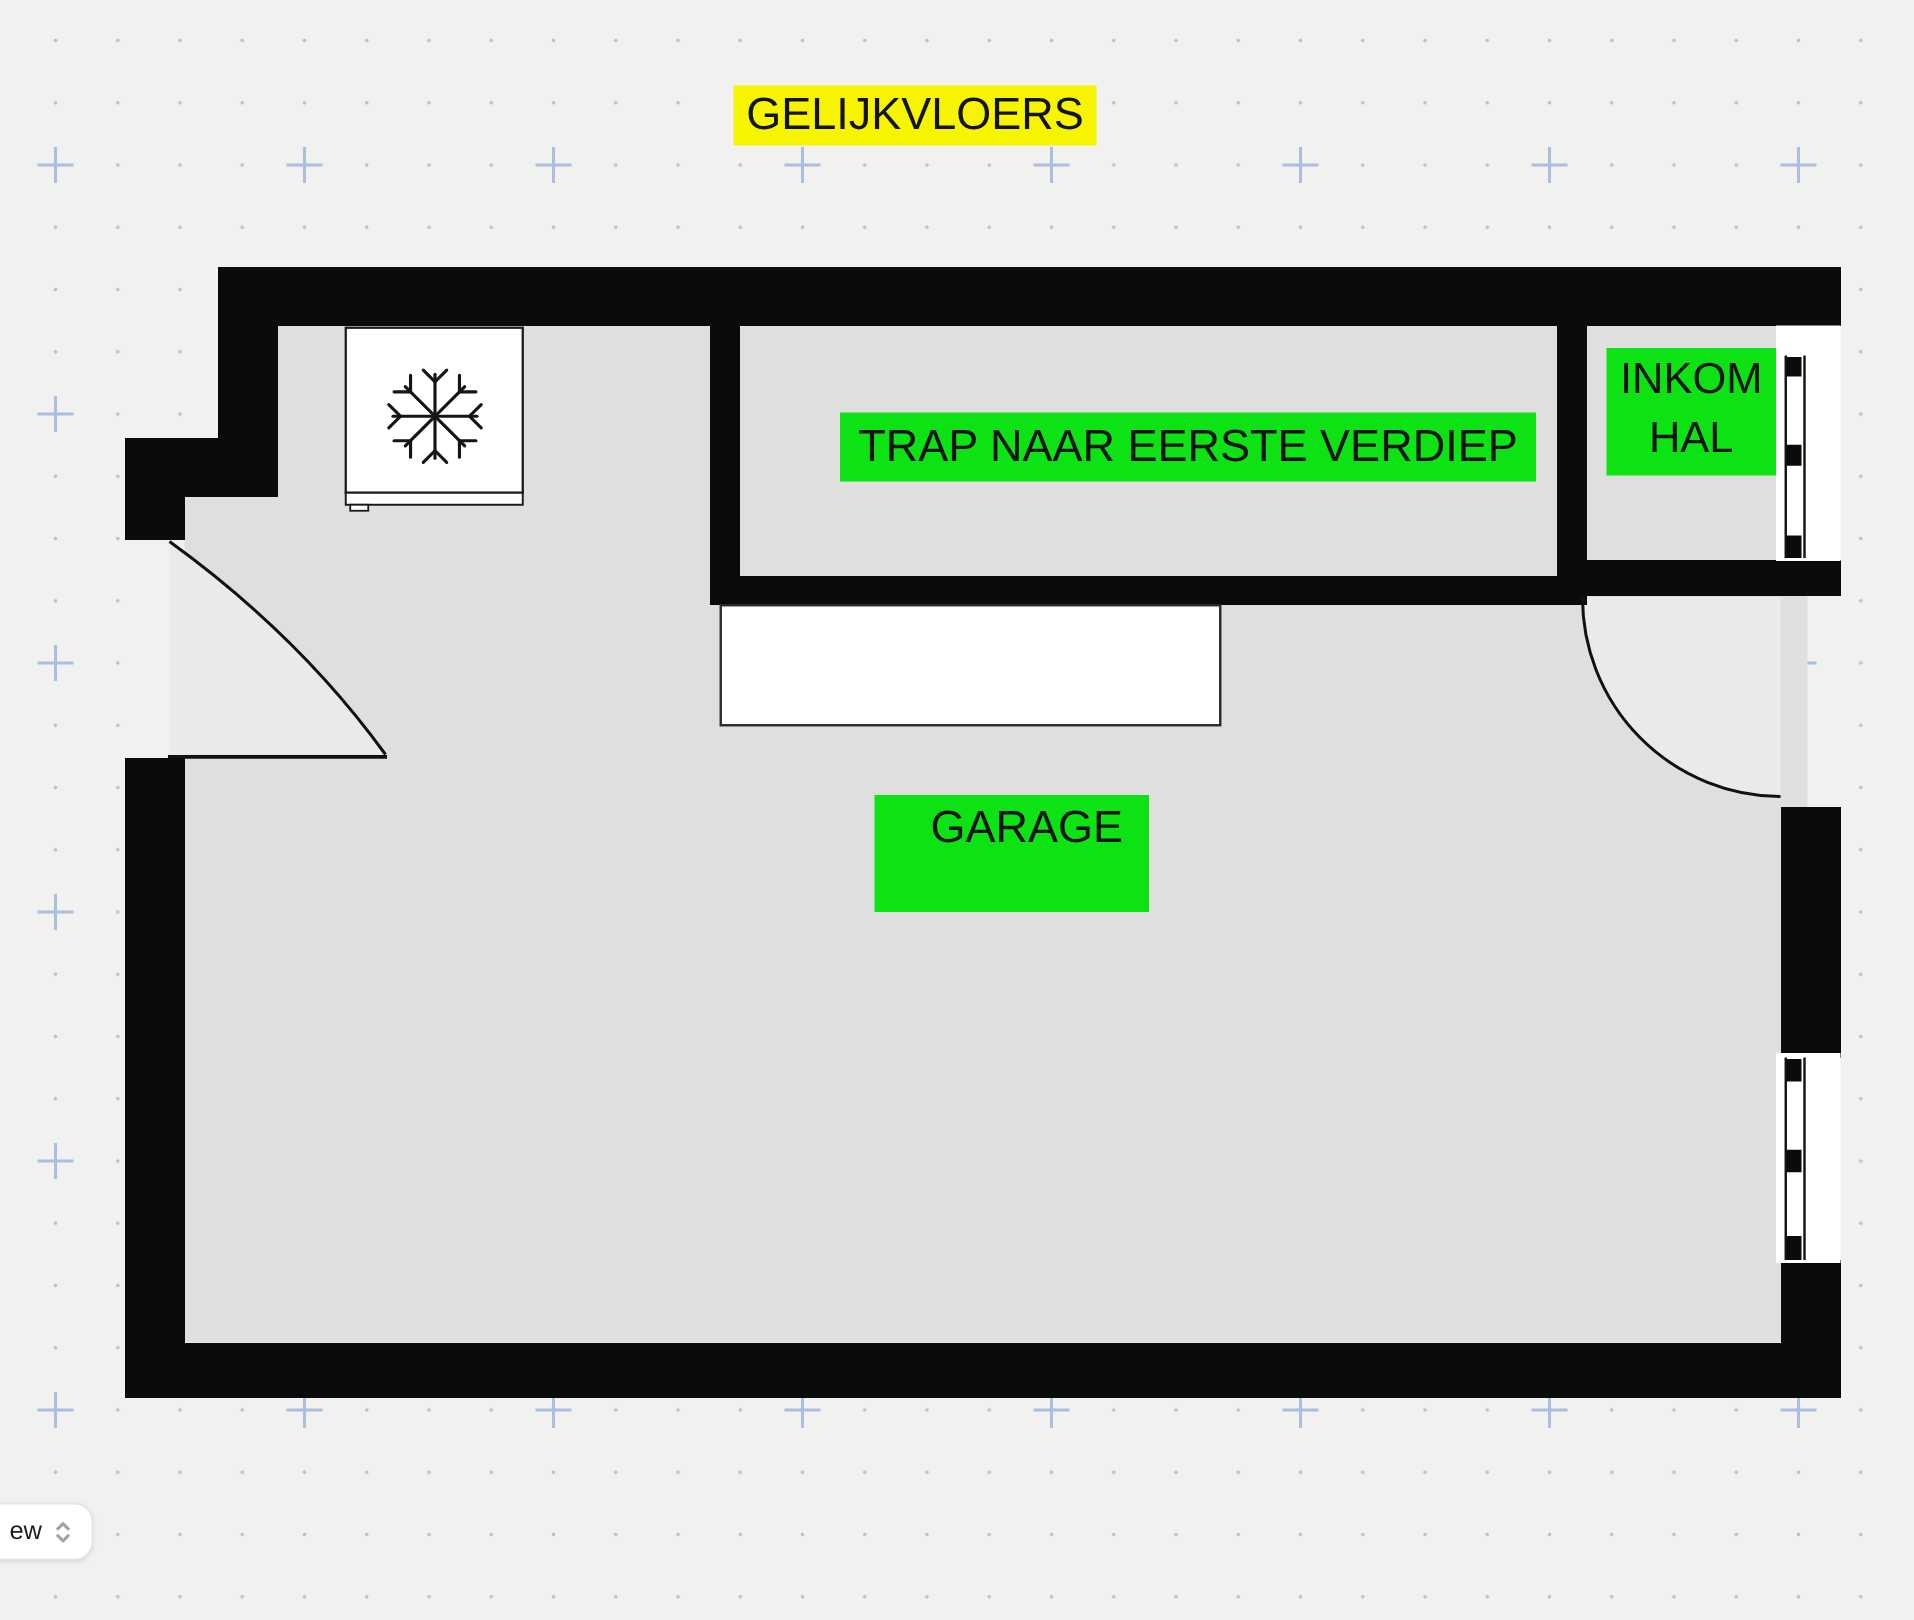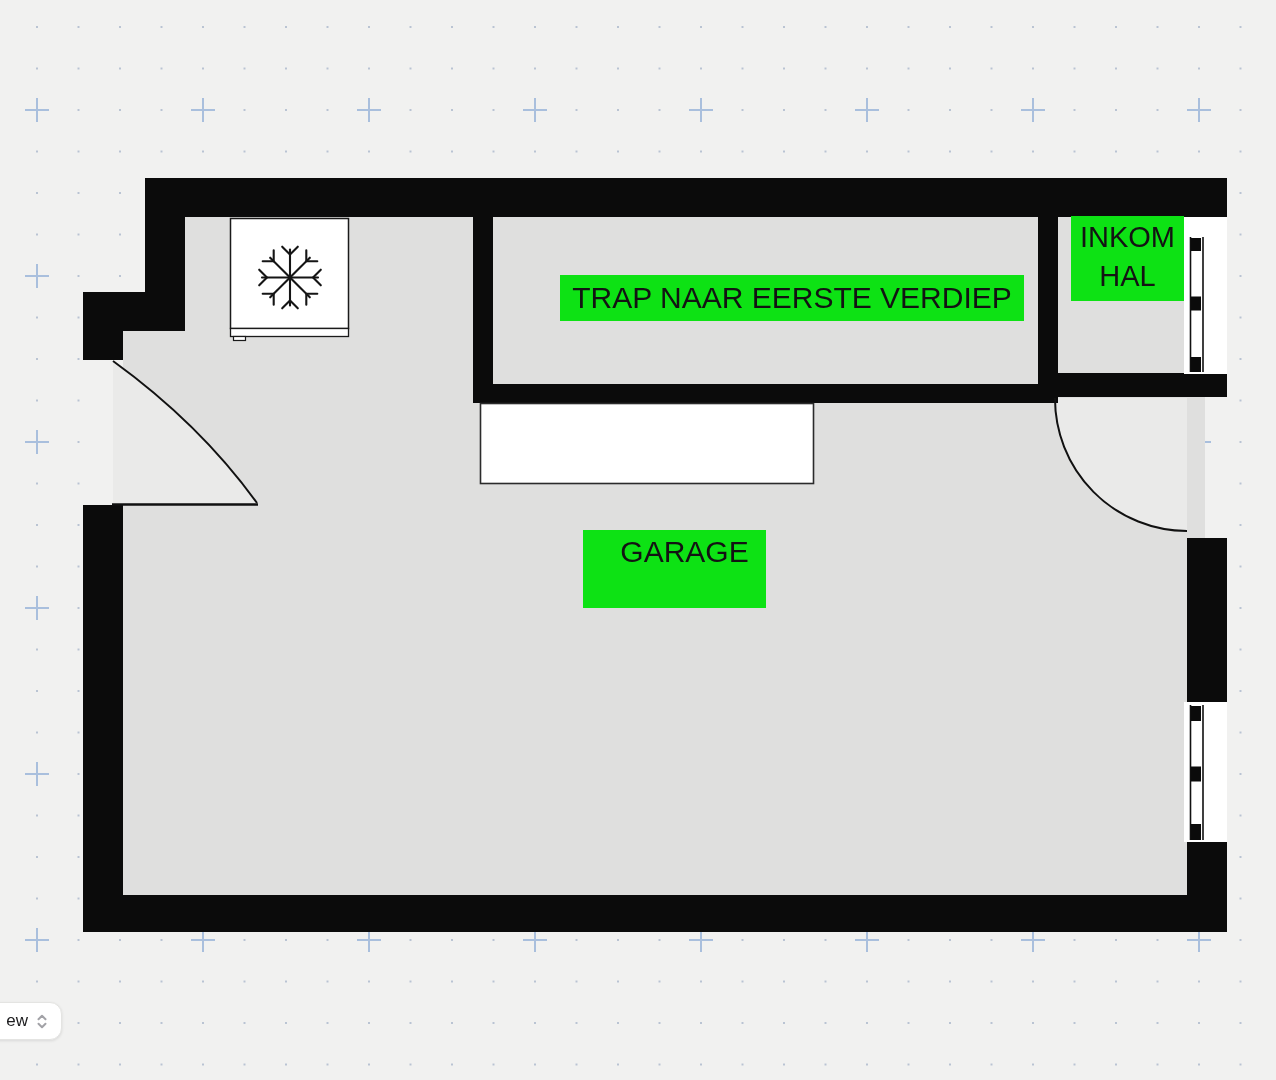--- a/index.html
+++ b/index.html
@@ -18,21 +18,21 @@
   .room-label{
     position:absolute;z-index:3;background:#0de214;color:#131313;
     text-align:center;white-space:nowrap;
   }
   .title-label{
     position:absolute;z-index:3;background:#f7f400;color:#131313;
     text-align:center;white-space:nowrap;
   }
   #label-title{left:489px;top:57px;width:242px;height:40px;font-size:30px;line-height:40px;}
   #label-stairs{left:546px;top:275px;width:464px;height:46px;font-size:30px;line-height:46px;margin-left:14px;}
-  #label-hall{left:1071px;top:216px;width:113px;height:85px;font-size:29px;line-height:39px;padding-top:2px;box-sizing:border-box;white-space:normal;}
+  #label-hall{left:1071px;top:232px;width:113px;height:85px;font-size:29px;line-height:39px;padding-top:2px;box-sizing:border-box;white-space:normal;}
   #label-garage{left:583px;top:530px;width:183px;height:78px;font-size:30px;line-height:34px;padding-top:5px;box-sizing:border-box;padding-left:20px;}
   .view-pill{
     position:absolute;left:-16px;top:1002px;width:78px;height:38px;z-index:4;
     background:#ffffff;border:1px solid #e4e4e2;border-radius:12px;
     box-shadow:0 1px 3px rgba(0,0,0,0.10);
     display:flex;align-items:center;justify-content:flex-end;
     padding-right:12px;box-sizing:border-box;
   }
   .view-pill .pill-text{font-size:17px;color:#1c1c1e;margin-right:7px;}
 </style>
@@ -159,20 +159,21 @@
         <path fill="none" d="M317.3 261.2 L306.3 261.2 L306.3 250.2"></path>
         <path fill="none" d="M262.7 261.2 L273.7 261.2 L273.7 250.2"></path>
         <path fill="none" d="M262.7 293.8 L273.7 293.8 L273.7 304.8"></path>
         <path fill="none" d="M317.3 293.8 L306.3 293.8 L306.3 304.8"></path>
       </g>
     </g>
 
     <rect x="480.5" y="403.5" width="333" height="80" fill="#ffffff" stroke="#2b2b2b" stroke-width="1.6"></rect>
   </svg>
 
+  <div class="title-label" id="label-title">GELIJKVLOERS</div>
 
   <div class="room-label" id="label-stairs">TRAP NAAR EERSTE VERDIEP</div>
 
   <div class="room-label" id="label-hall">
     <span>INKOM</span><br>
     <span>HAL</span>
   </div>
 
   <div class="room-label" id="label-garage">GARAGE</div>
 

